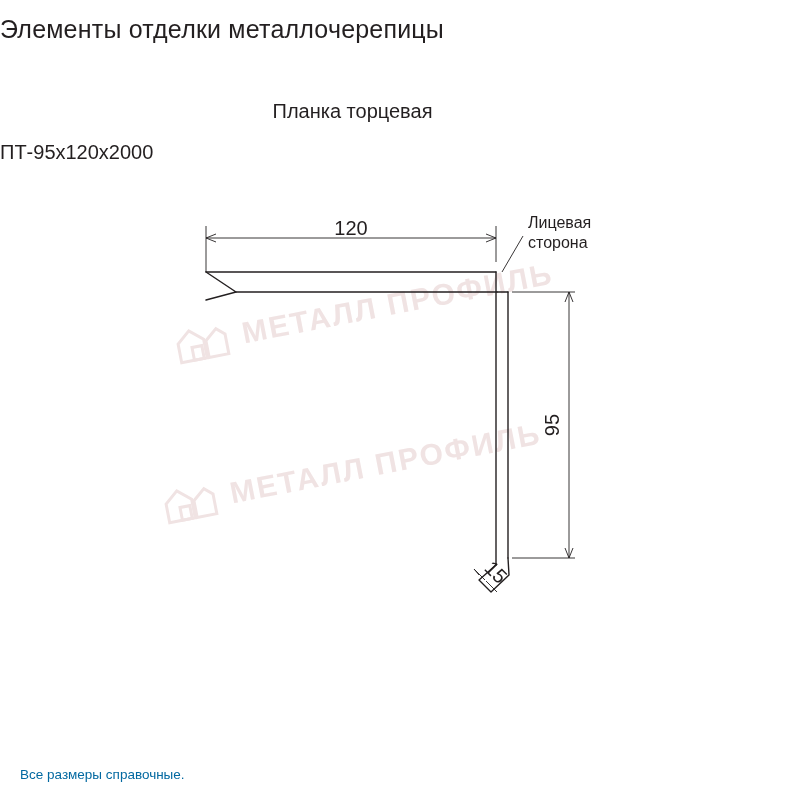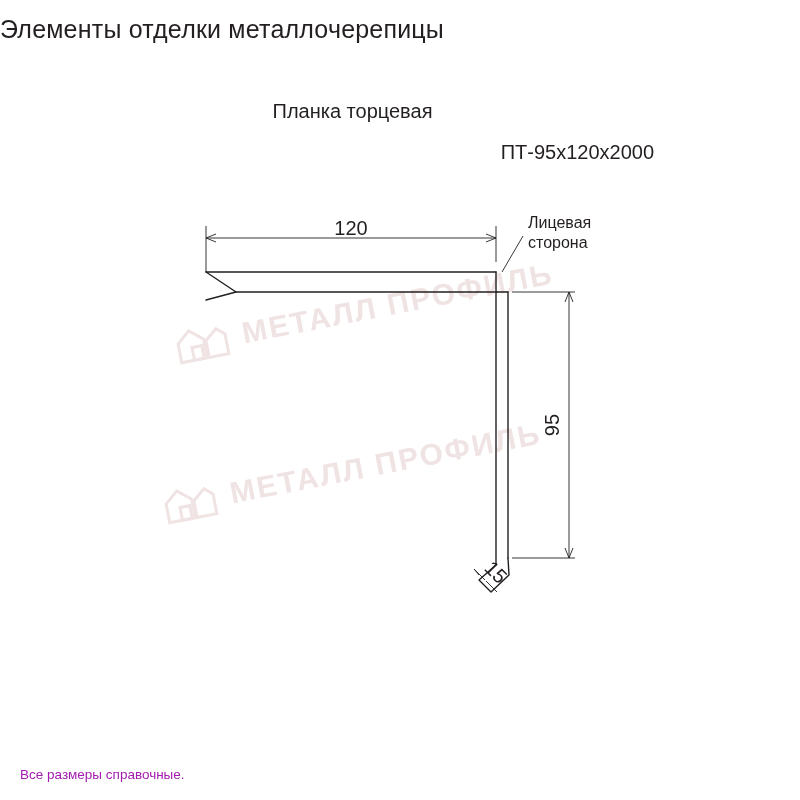--- a/index.html
+++ b/index.html
@@ -36,39 +36,38 @@
     width: 705px;
     text-align: center;
     font-size: 20px;
     line-height: 24px;
   }
   .code {
     position: absolute;
     top: 140px;
     left: 0;
     width: 642px;
-    text-align: right;
+    text-align: left;
     font-size: 20px;
     line-height: 24px;
-    padding-left: 12px;
   }
   .drawing {
     position: absolute;
     top: 0;
     left: 0;
     width: 800px;
     height: 800px;
   }
   .footnotes {
     position: absolute;
     left: 20px;
     bottom: 16px;
     font-size: 13.5px;
     line-height: 19px;
-    color: #a21caf;
+    color: #0369a1;
   }
   .footnotes div {
     white-space: nowrap;
   }
   .wm {
     position: absolute;
     pointer-events: none;
     user-select: none;
   }
   .wm-text {

